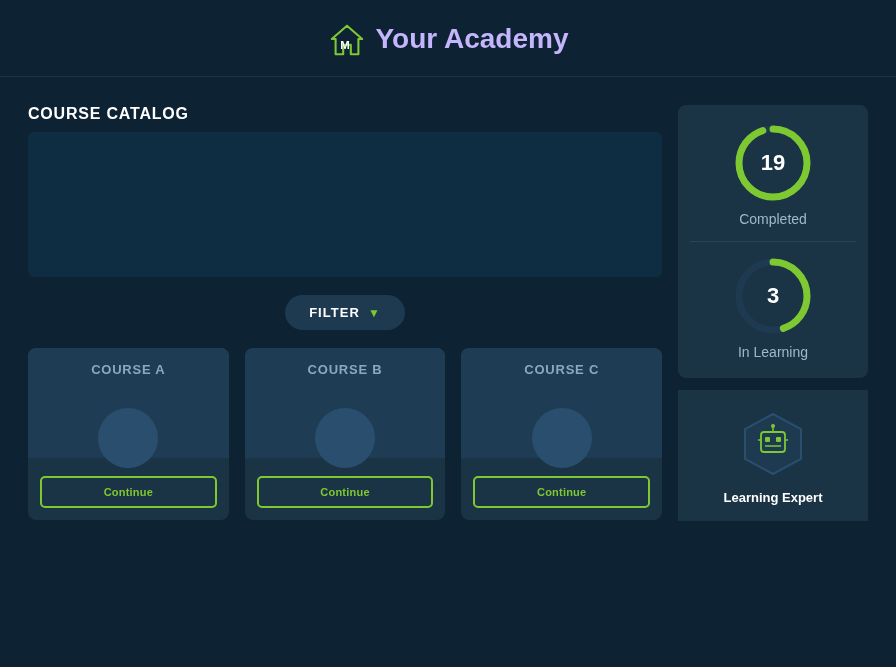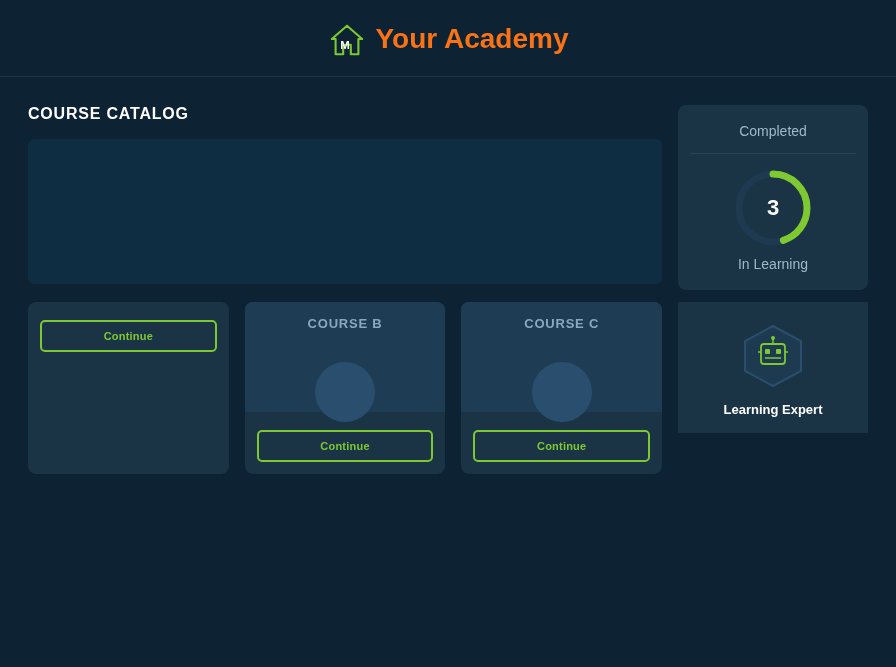--- a/index.html
+++ b/index.html
@@ -23,21 +23,21 @@
       border-bottom: 1px solid rgba(255,255,255,0.08);
     }
     .header-logo-icon {
       width: 38px;
       height: 38px;
       margin-right: 10px;
     }
     .header-title {
       font-size: 28px;
       font-weight: 700;
-      color: #f97316;
+      color: #c4b5fd;
     }
 
     
     .main-content {
       display: flex;
       gap: 16px;
       padding: 28px 28px 20px;
     }
 
     .left-panel {
@@ -51,21 +51,21 @@
       flex-direction: column;
       gap: 12px;
     }
 
     
     .catalog-title {
       font-size: 16px;
       font-weight: 800;
       letter-spacing: 0.05em;
       color: #ffffff;
-      margin-bottom: 16px;
+      margin-bottom: 9px;
     }
 
     .catalog-desc {
       font-size: 13px;
       color: #a0b8cc;
       line-height: 1.5;
       margin-bottom: 16px;
       max-width: 620px;
     }
 
@@ -254,24 +254,34 @@
   <span class="header-title">Your Academy</span>
 </header>
 
 <div class="main-content">
 
   <div class="left-panel">
     <h2 class="catalog-title">COURSE CATALOG</h2>
 
     <div class="banner-area"></div>
 
+    <div class="filter-bar">
+      <button class="filter-btn">
+        <span>FILTER</span>
+        <span class="filter-chevron">▼</span>
+      </button>
+    </div>
 
     <div class="courses-row">
 
       <div class="course-card">
+        <div class="course-card-image">
+          <span class="course-card-title">COURSE A</span>
+          <div class="course-avatar-circle"></div>
+        </div>
         <div class="course-card-footer">
           <button class="continue-btn">Continue</button>
         </div>
       </div>
 
       <div class="course-card">
         <div class="course-card-image">
           <span class="course-card-title">COURSE B</span>
           <div class="course-avatar-circle"></div>
         </div>
@@ -291,20 +301,29 @@
       </div>
 
     </div>
   </div>
 
   <div class="right-panel">
 
     <div class="stats-card">
 
       <div class="stat-item">
+        <div class="ring-container">
+          <svg width="80" height="80" viewBox="0 0 80 80">
+
+            <circle cx="40" cy="40" r="34" fill="none" stroke="#1e3a50" stroke-width="7"></circle>
+
+            <circle cx="40" cy="40" r="34" fill="none" stroke="#7ec832" stroke-width="7" stroke-dasharray="213.6" stroke-dashoffset="10.68" stroke-linecap="round"></circle>
+          </svg>
+          <span class="ring-number">19</span>
+        </div>
         <span class="stat-label">Completed</span>
       </div>
 
       <div class="stat-divider"></div>
 
       <div class="stat-item">
         <div class="ring-container">
           <svg width="80" height="80" viewBox="0 0 80 80">
             <circle cx="40" cy="40" r="34" fill="none" stroke="#1e3a50" stroke-width="7"></circle>
 

